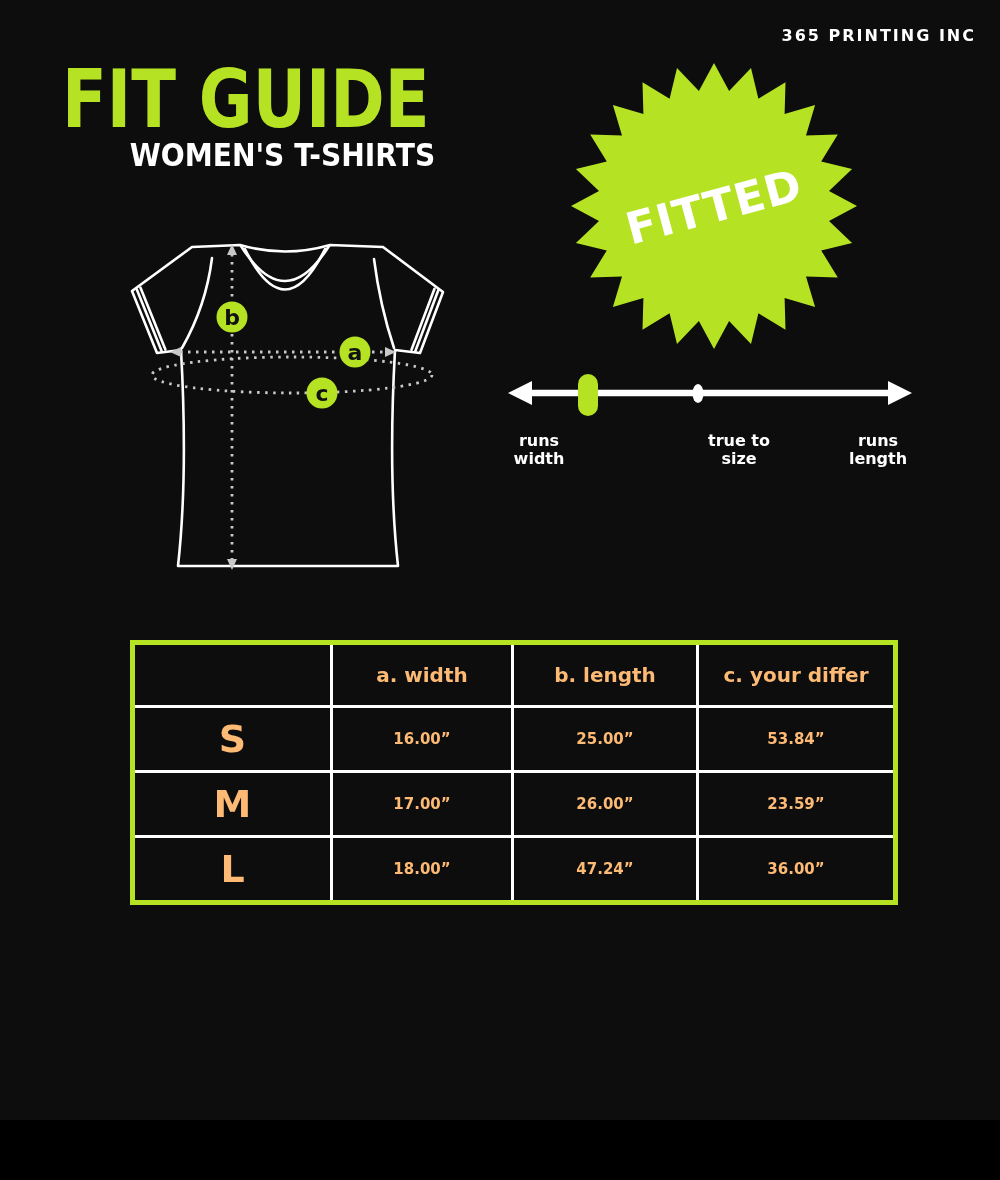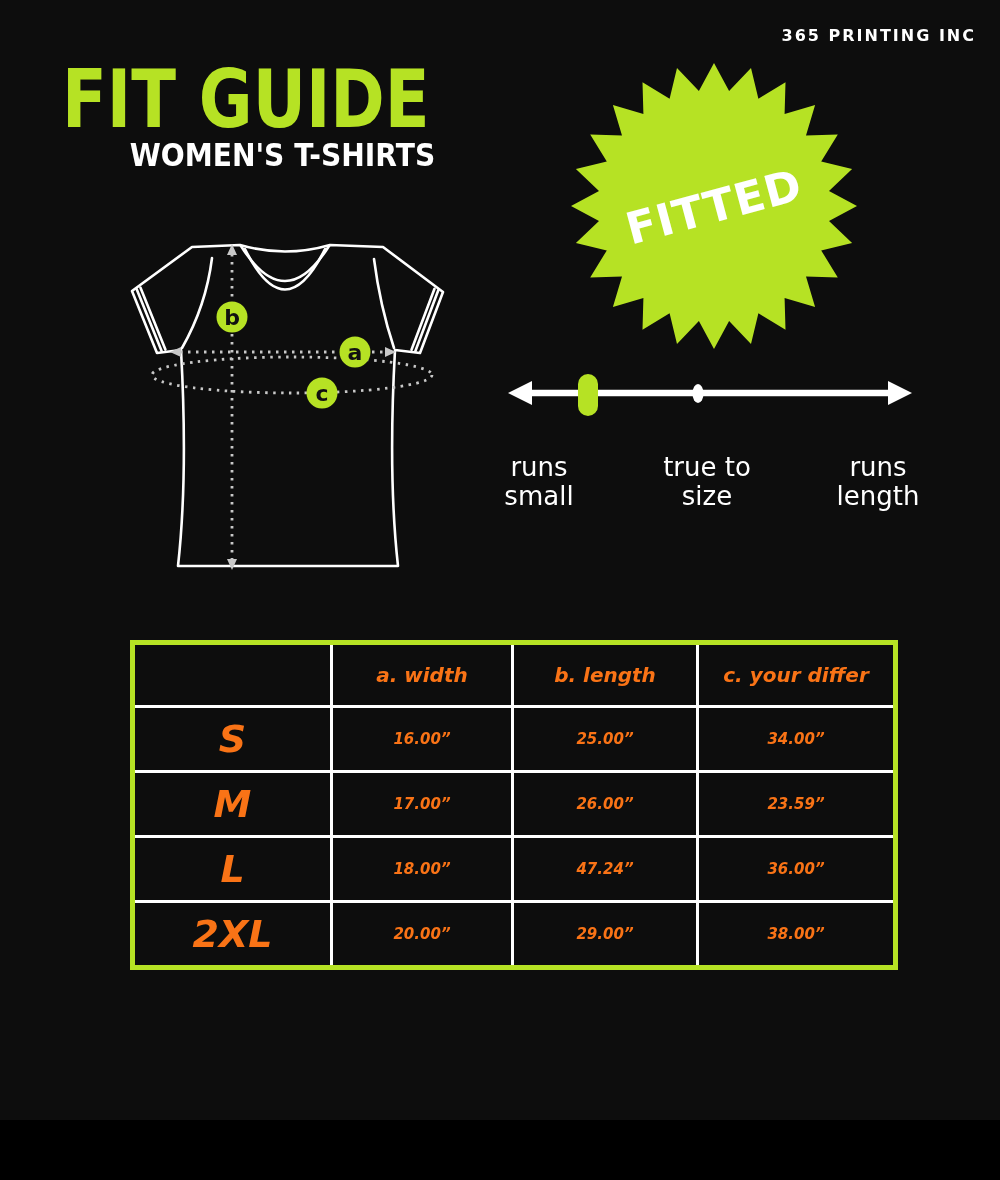--- a/index.html
+++ b/index.html
@@ -42,37 +42,36 @@
   }
   .star-label span{
     transform:rotate(-15deg);
     font-size:44px;font-weight:bold;letter-spacing:1px;color:#fff;
   }
   .shirt-svg{position:absolute;left:128px;top:232px;}
   .scale-svg{position:absolute;left:500px;top:358px;}
   .scale-label{
     position:absolute;top:432px;
     transform:translateX(-50%);
-    text-align:center;font-size:26px;font-weight:normal;line-height:1.1;
+    text-align:center;font-size:16px;font-weight:bold;line-height:1.1;
     white-space:nowrap;
-    margin-top:21px;
   }
   .lbl-small{left:539px;}
-  .lbl-true{left:707px;}
+  .lbl-true{left:739px;}
   .lbl-large{left:878px;}
   .size-table{
     position:absolute;left:130px;top:640px;width:763px;
     border-collapse:collapse;
     border:5px solid var(--accent);
     table-layout:fixed;
   }
   .size-table th,.size-table td{
     border:3px solid #fff;
     text-align:center;vertical-align:middle;
-    color:#f97316;padding:0;font-style:italic;
+    color:#fdba74;padding:0;
   }
   .size-table thead th{height:60px;font-size:20px;font-weight:bold;}
   .size-table td{height:62px;font-size:15px;font-weight:bold;}
   .size-table td.size-cell{font-size:38px;font-weight:bold;}
   .footnote{
     position:absolute;left:130px;top:1106px;width:763px;
     text-align:center;font-size:21px;font-weight:bold;color:#fff;
   }
 </style>
 </head>
@@ -130,21 +129,21 @@
   <svg class="scale-svg" width="420" height="70" viewBox="0 0 420 70">
     <path d="M26 35 L394 35" stroke="#fff" stroke-width="6.5"></path>
     <polygon points="8,35 32,23 32,47" fill="#fff"></polygon>
     <polygon points="412,35 388,23 388,47" fill="#fff"></polygon>
     <rect x="78" y="16" width="20" height="42" rx="10" style="fill:var(--accent)"></rect>
     <ellipse cx="198" cy="35.5" rx="5.5" ry="9.5" fill="#fff"></ellipse>
   </svg>
 
   <div class="scale-label lbl-small">
     <div>runs</div>
-    <div>small</div>
+    <div>width</div>
   </div>
   <div class="scale-label lbl-true">
     <div>true to</div>
     <div>size</div>
   </div>
   <div class="scale-label lbl-large">
     <div>runs</div>
     <div>length</div>
   </div>
 
@@ -161,37 +160,31 @@
         <th>a. width</th>
         <th>b. length</th>
         <th>c. your differ</th>
       </tr>
     </thead>
     <tbody>
       <tr>
         <td class="size-cell">S</td>
         <td>16.00”</td>
         <td>25.00”</td>
-        <td>34.00”</td>
+        <td>53.84”</td>
       </tr>
       <tr>
         <td class="size-cell">M</td>
         <td>17.00”</td>
         <td>26.00”</td>
         <td>23.59”</td>
       </tr>
       <tr>
         <td class="size-cell">L</td>
         <td>18.00”</td>
         <td>47.24”</td>
         <td>36.00”</td>
       </tr>
-      <tr>
-        <td class="size-cell">2XL</td>
-        <td>20.00”</td>
-        <td>29.00”</td>
-        <td>38.00”</td>
-      </tr>
     </tbody>
   </table>
 
 
 </div>
 
 </body></html>

